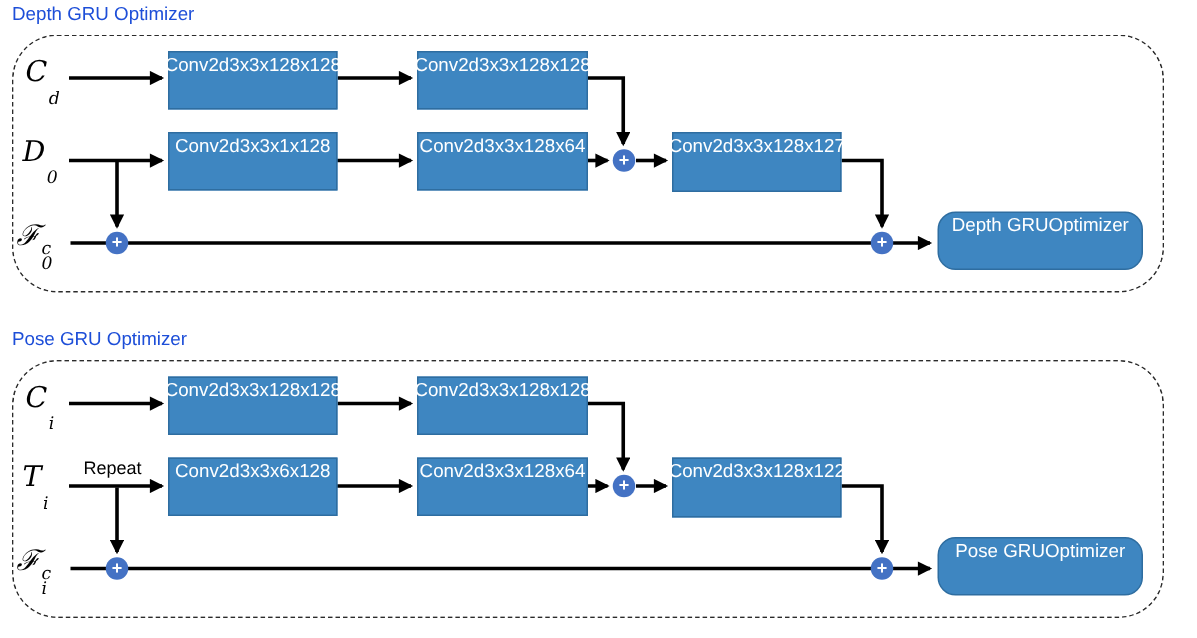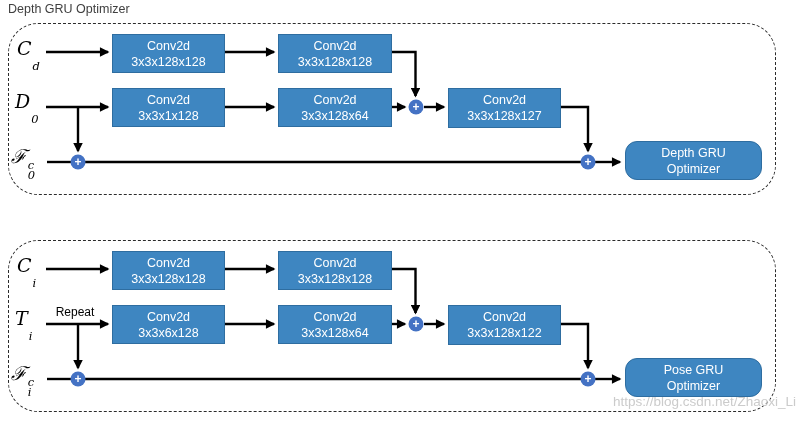--- a/index.html
+++ b/index.html
@@ -1,25 +1,25 @@
 <!DOCTYPE html>
 <html style="--box-fill: #3E86C1; --box-border: #2E6DA0; --node-fill: #4472C4; --wire: #000000; --watermark: #cbcbcb;"><head>
 <meta charset="utf-8">
 <style>
   html,body{margin:0;padding:0;background:#fff;}
   #stage{position:relative;width:798px;height:425px;background:#fff;overflow:hidden;
          font-family:"Liberation Sans",sans-serif;}
   .section{position:absolute;left:0;width:798px;height:200px;}
-  .sec-title{position:absolute;left:8px;top:2px;font-size:12.5px;color:#404040;white-space:nowrap;}
+  .sec-title{position:absolute;left:8px;top:2px;font-size:12.5px;color:#1d4ed8;white-space:nowrap;}
   .frame{position:absolute;left:8px;top:23px;width:766px;height:170px;
          border:1.6px dashed #2b2b2b;border-radius:30px;}
   svg.wires{position:absolute;left:0;top:0;}
   .wire{fill:none;stroke:var(--wire,#000);stroke-width:2.4;}
   .convbox{position:absolute;background:var(--box-fill,#3E86C1);border:1px solid var(--box-border,#2E6DA0);
-           color:#fff;display:flex;flex-direction:column;justify-content:center;
+           color:#fff;display:flex;flex-direction:row;justify-content:center;
            font-size:12.5px;line-height:16px;text-align:center;box-sizing:border-box;}
   .bx-r1c1{left:112px;top:34px;width:113px;height:39px;}
   .bx-r1c2{left:278px;top:34px;width:114px;height:39px;}
   .bx-r2c1{left:112px;top:88px;width:113px;height:39px;}
   .bx-r2c2{left:278px;top:88px;width:114px;height:39px;}
   .bx-r2c3{left:448px;top:88px;width:113px;height:40px;}
   .bx-out {left:625px;top:141px;width:137px;height:39px;border-radius:12px;}
   .plus{position:absolute;width:15px;height:15px;border-radius:50%;background:var(--node-fill,#4472C4);
         color:#fff;display:flex;align-items:center;justify-content:center;
         font-size:12px;font-weight:bold;line-height:15px;transform:translate(-50%,-50%);}
@@ -114,20 +114,21 @@
       </div>
     <div class="plus p2">
         <span>+</span>
       </div>
     <div class="plus p3">
         <span>+</span>
       </div>
   </div>
 
   <div class="section" style="top:217px">
+    <div class="sec-title">Pose GRU Optimizer</div>
     <div class="frame"></div>
 
     <svg class="wires" width="798" height="200">
       <defs>
         <marker id="ah1" viewBox="0 0 10 10" refX="8.5" refY="5" markerWidth="10.5" markerHeight="9.5" orient="auto" markerUnits="userSpaceOnUse">
           <path d="M0 0 L10 5 L0 10 Z" style="fill:var(--wire,#000)"></path>
         </marker>
       </defs>
       <path class="wire" d="M46 52 H108" marker-end="url(#ah1)"></path>
       <path class="wire" d="M225 52 H274" marker-end="url(#ah1)"></path>
@@ -193,14 +194,13 @@
         <span>+</span>
       </div>
     <div class="plus p2">
         <span>+</span>
       </div>
     <div class="plus p3">
         <span>+</span>
       </div>
   </div>
 
-  <div class="watermark">https://blog.csdn.net/Zhaoxi_Li</div>
 </div>
 
 </body></html>

